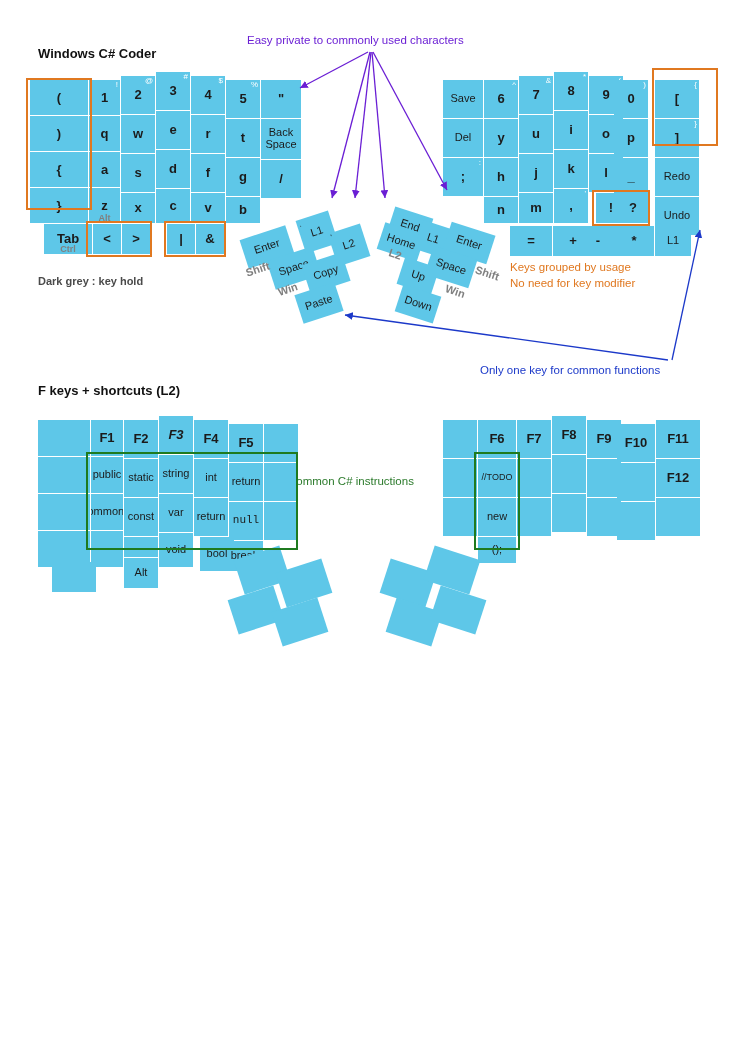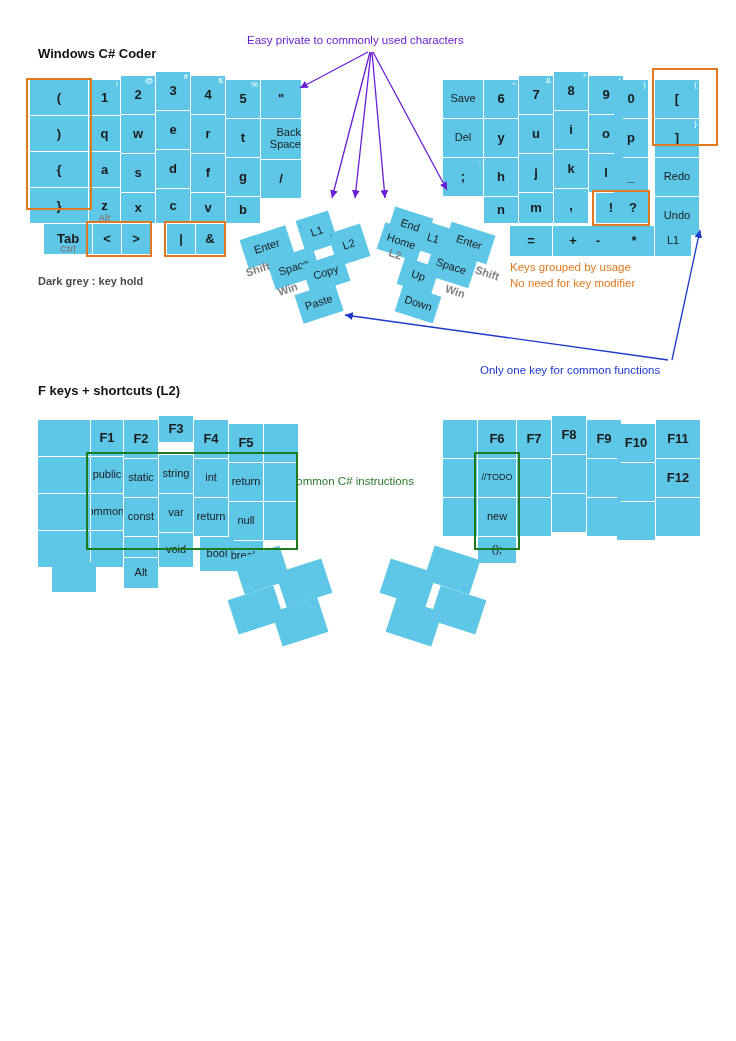--- a/index.html
+++ b/index.html
@@ -221,21 +221,21 @@
       </div>
       <div class="key" style="left: 226px; top: 158px; width: 34px; height: 38px;">
         <span class="main">g</span>
       </div>
       <div class="key" style="left: 226px; top: 197px; width: 34px; height: 26px;">
         <span class="main">b</span>
       </div>
       <div class="key" style="left: 261px; top: 80px; width: 40px; height: 38px;">
         <span class="main">"</span>
       </div>
-      <div class="key" style="left: 261px; top: 119px; width: 40px; height: 40px; text-align: right;">
+      <div class="key" style="left: 261px; top: 119px; width: 40px; height: 40px;">
         <span class="small">Back Space</span>
       </div>
       <div class="key" style="left: 261px; top: 160px; width: 40px; height: 38px;">
         <span class="main">/</span>
       </div>
       <div class="key" style="left: 243px; top: 232px; width: 48px; height: 30px; transform: rotate(-18deg);">
         <span class="small">Enter</span>
       </div>
       <div class="key" style="left: 270px; top: 253px; width: 48px; height: 30px; transform: rotate(-18deg);">
         <span class="small">Space</span>
@@ -430,21 +430,21 @@
       </div>
       <div class="key" style="left: 124px; top: 459px; width: 34px; height: 38px;">
         <span class="small">static</span>
       </div>
       <div class="key" style="left: 124px; top: 498px; width: 34px; height: 38px;">
         <span class="small">const</span>
       </div>
       <div class="key" style="left: 124px; top: 537px; width: 34px; height: 20px;">
         <span class="small"></span>
       </div>
-      <div class="key" style="left: 159px; top: 416px; width: 34px; height: 26px;">
+      <div class="key" style="left: 159px; top: 416px; width: 34px; height: 38px; font-style: italic;">
         <span class="main">F3</span>
       </div>
       <div class="key" style="left: 159px; top: 455px; width: 34px; height: 38px;">
         <span class="small">string</span>
       </div>
       <div class="key" style="left: 159px; top: 494px; width: 34px; height: 38px;">
         <span class="small">var</span>
       </div>
       <div class="key" style="left: 159px; top: 533px; width: 34px; height: 34px;">
         <span class="small">void</span>
@@ -460,21 +460,21 @@
       </div>
       <div class="key" style="left: 200px; top: 537px; width: 34px; height: 34px;">
         <span class="small">bool</span>
       </div>
       <div class="key" style="left: 229px; top: 424px; width: 34px; height: 38px;">
         <span class="main">F5</span>
       </div>
       <div class="key" style="left: 229px; top: 463px; width: 34px; height: 38px; text-align: right;">
         <span class="small">return</span>
       </div>
-      <div class="key" style="left: 229px; top: 502px; width: 34px; height: 38px;">
+      <div class="key" style="left: 229px; top: 502px; width: 34px; height: 38px; font-family: Liberation Mono, monospace;">
         <span class="small">null</span>
       </div>
       <div class="key" style="left: 229px; top: 541px; width: 34px; height: 30px;">
         <span class="small">break;</span>
       </div>
       <div class="key" style="left: 264px; top: 424px; width: 34px; height: 38px;">
         <span class="small"></span>
       </div>
       <div class="key" style="left: 264px; top: 463px; width: 34px; height: 38px;">
         <span class="small"></span>

